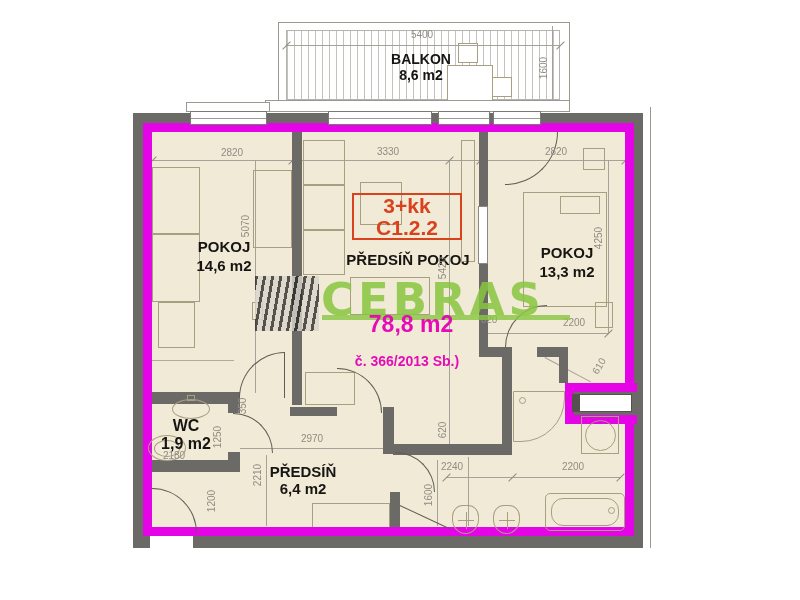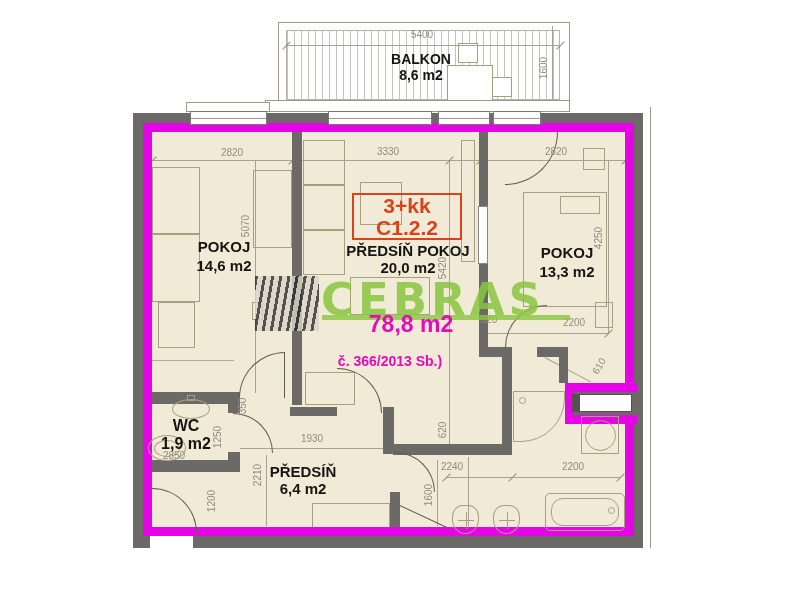--- a/index.html
+++ b/index.html
@@ -170,21 +170,20 @@
   <div class="fur" style="left:154px;top:440px;width:26px;height:17px;border-radius:50%;"></div>
 
   <div class="abs" style="left:650px;top:107px;width:1px;height:441px;background:#9a988f;"></div>
 
   <div class="rlabel" style="left:224px;top:256px;line-height:19px;">
     <span>POKOJ</span>
     <span>14,6 m2</span>
   </div>
   <div class="rlabel" style="left:408px;top:259px;line-height:17px;">
     <span>PŘEDSÍŇ POKOJ</span>
-    <span>20,0 m2</span>
   </div>
   <div class="rlabel" style="left:567px;top:262px;line-height:19px;">
     <span>POKOJ</span>
     <span>13,3 m2</span>
   </div>
   <div class="rlabel" style="left:186px;top:435px;line-height:18px;font-size:16px;">
     <span>WC</span>
     <span>1,9 m2</span>
   </div>
   <div class="rlabel" style="left:303px;top:480px;line-height:17px;">
@@ -195,34 +194,34 @@
   <div class="dim" style="left:232px;top:152px;">2820</div>
   <div class="dim" style="left:388px;top:151px;">3330</div>
   <div class="dim" style="left:556px;top:151px;">2820</div>
   <div class="dim v" style="left:245px;top:226px;">5070</div>
   <div class="dim v" style="left:442px;top:268px;">5420</div>
   <div class="dim v" style="left:598px;top:238px;">4250</div>
   <div class="dim" style="left:489px;top:319px;">620</div>
   <div class="dim" style="left:574px;top:322px;">2200</div>
   <div class="dim d" style="left:599px;top:366px;">610</div>
   <div class="dim v" style="left:217px;top:437px;">1250</div>
-  <div class="dim" style="left:174px;top:455px;">2850</div>
+  <div class="dim" style="left:174px;top:455px;">2180</div>
   <div class="dim v" style="left:211px;top:501px;">1200</div>
   <div class="dim v" style="left:242px;top:406px;">350</div>
-  <div class="dim" style="left:312px;top:438px;">1930</div>
+  <div class="dim" style="left:312px;top:438px;">2970</div>
   <div class="dim v" style="left:257px;top:475px;">2210</div>
   <div class="dim v" style="left:442px;top:430px;">620</div>
   <div class="dim" style="left:452px;top:466px;">2240</div>
   <div class="dim" style="left:573px;top:466px;">2200</div>
   <div class="dim v" style="left:428px;top:495px;">1600</div>
 
   <div class="badge">
     <span>3+kk</span>
     <span>C1.2.2</span>
   </div>
 
   <div class="zebra"></div>
   <div class="wm-brand">CEBRAS</div>
   <div class="wm-underline"></div>
   <div class="wm-area">78,8 m2</div>
-  <div class="wm-note" style="left:390px;top:361px;">č. 366/2013 Sb.)</div>
+  <div class="wm-note" style="left:407px;top:361px;">č. 366/2013 Sb.)</div>
 
 </div>
 
 </body></html>

